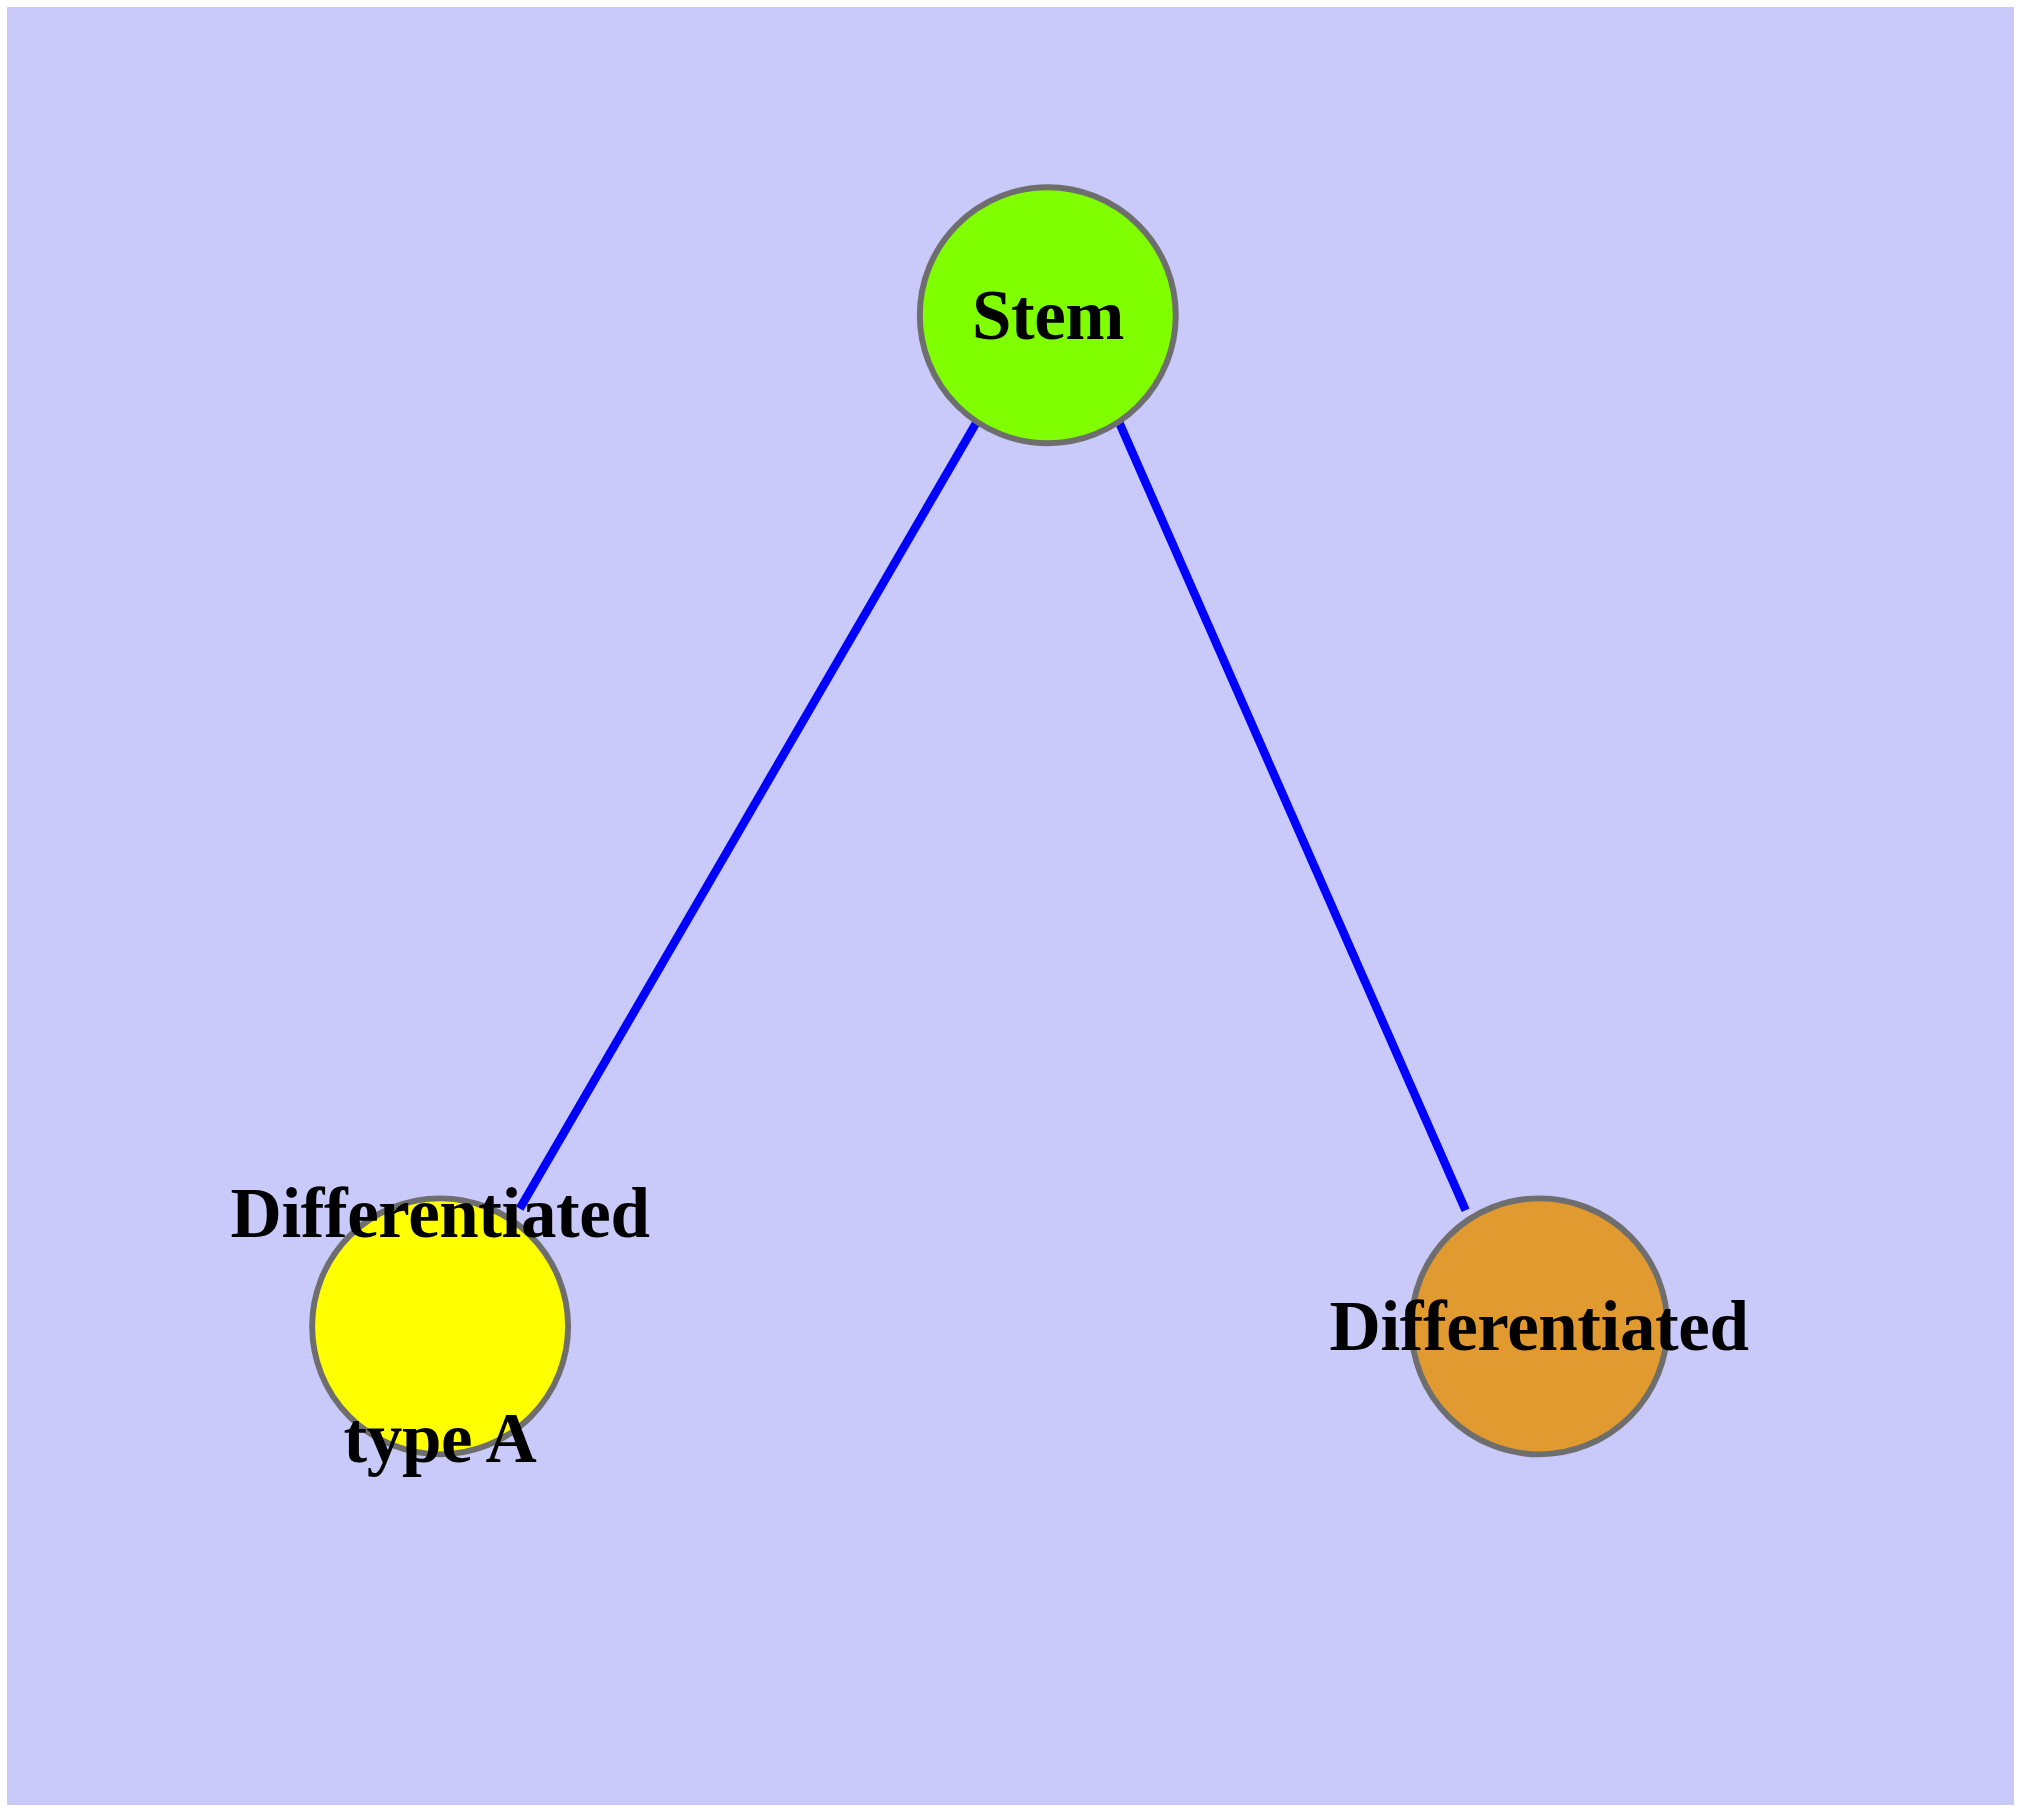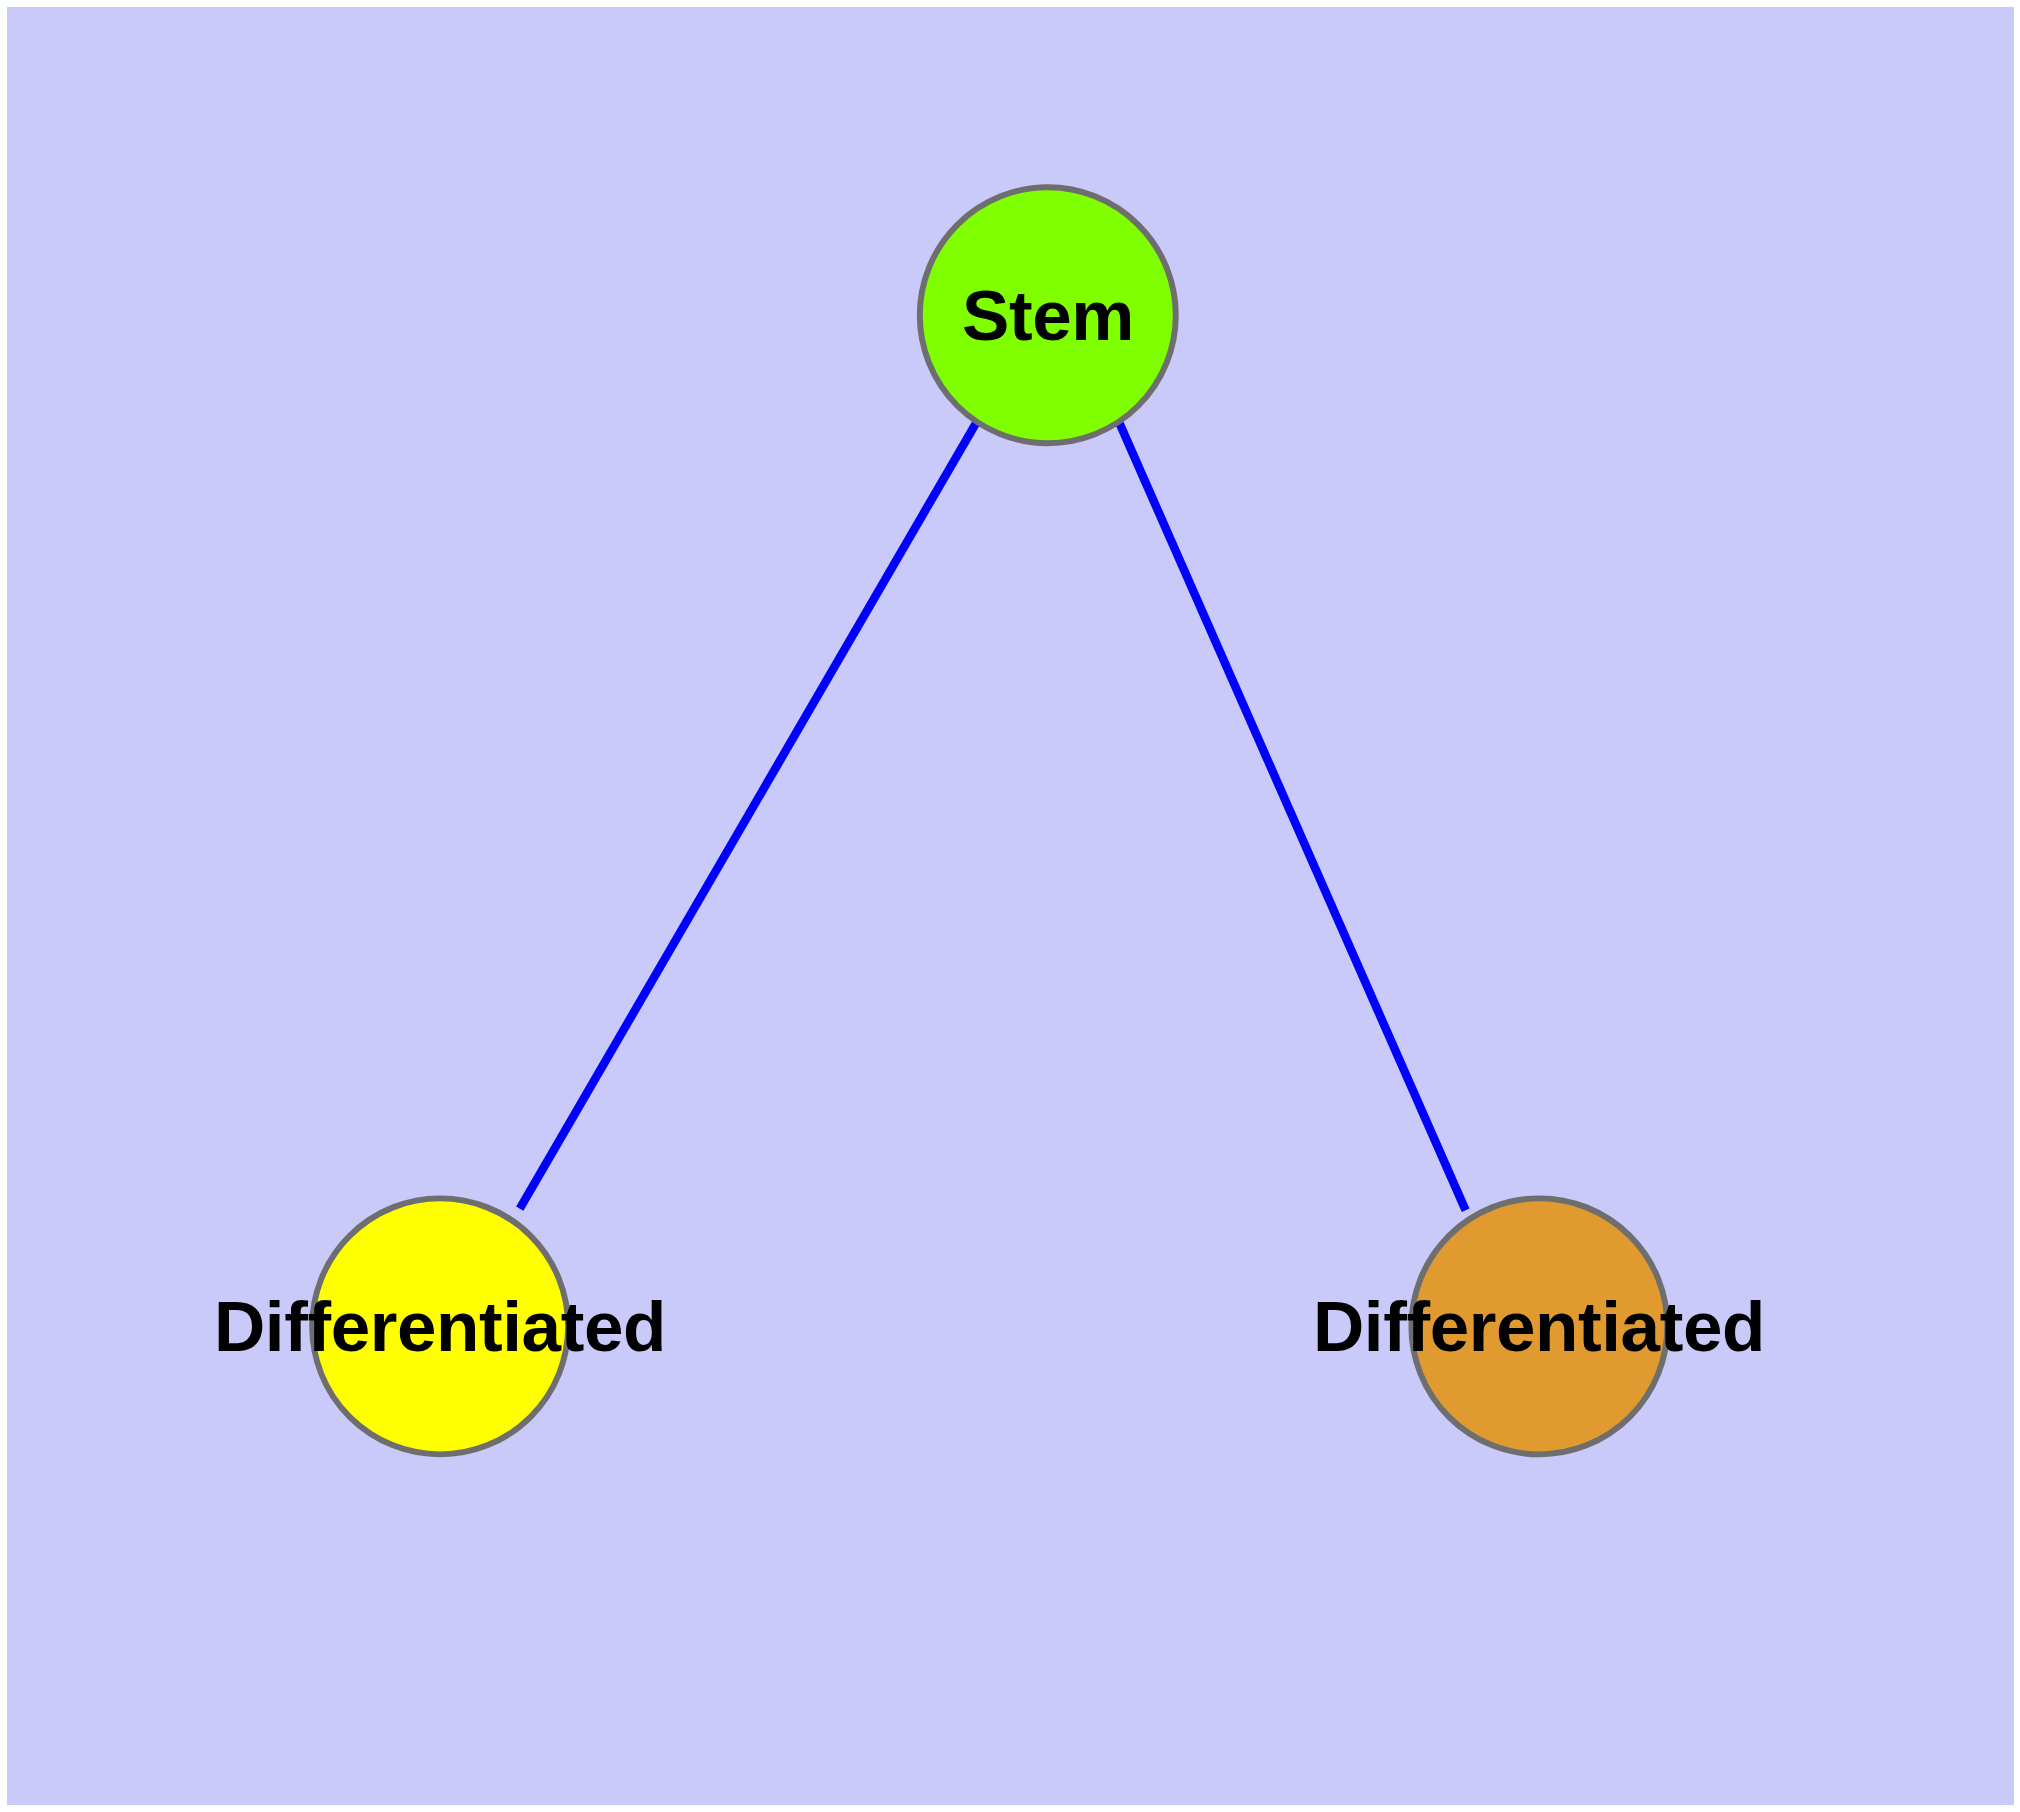--- a/index.html
+++ b/index.html
@@ -35,20 +35,21 @@
   .node-label {
     position: absolute;
     text-align: center;
     color: #000000;
     font-weight: bold;
     white-space: pre;
     line-height: 1.06;
     letter-spacing: -0.4px;
     pointer-events: none;
     transform: translate(-50%, -50%);
+    font-family: Liberation Serif, serif;
   }
   .label-stem   { font-size: 71px; }
   .label-typea  { font-size: 71px; }
   .label-typeb  { font-size: 71px; }
 </style>
 </head>
 <body>
 
 <div id="canvas">
   <div id="plot-area" style="background: rgb(201, 201, 250);"></div>
@@ -64,19 +65,20 @@
       <circle cx="1236" cy="372" r="151" fill="#7fff00" stroke="#6e6e6e" stroke-width="7"></circle>
     </g>
   </svg>
 
   <div class="node-label label-stem" style="left: 1048px; top: 315px; color: rgb(0, 0, 0);">
     <div>Stem</div>
   </div>
 
   <div class="node-label label-typea" style="left: 440px; top: 1326px; color: rgb(0, 0, 0);">
     <div>Differentiated</div>
+    <div>type A</div>
   </div>
 
   <div class="node-label label-typeb" style="left: 1539px; top: 1326px; color: rgb(0, 0, 0);">
     <div>Differentiated</div>
   </div>
 </div>
 
 
 </body></html>

